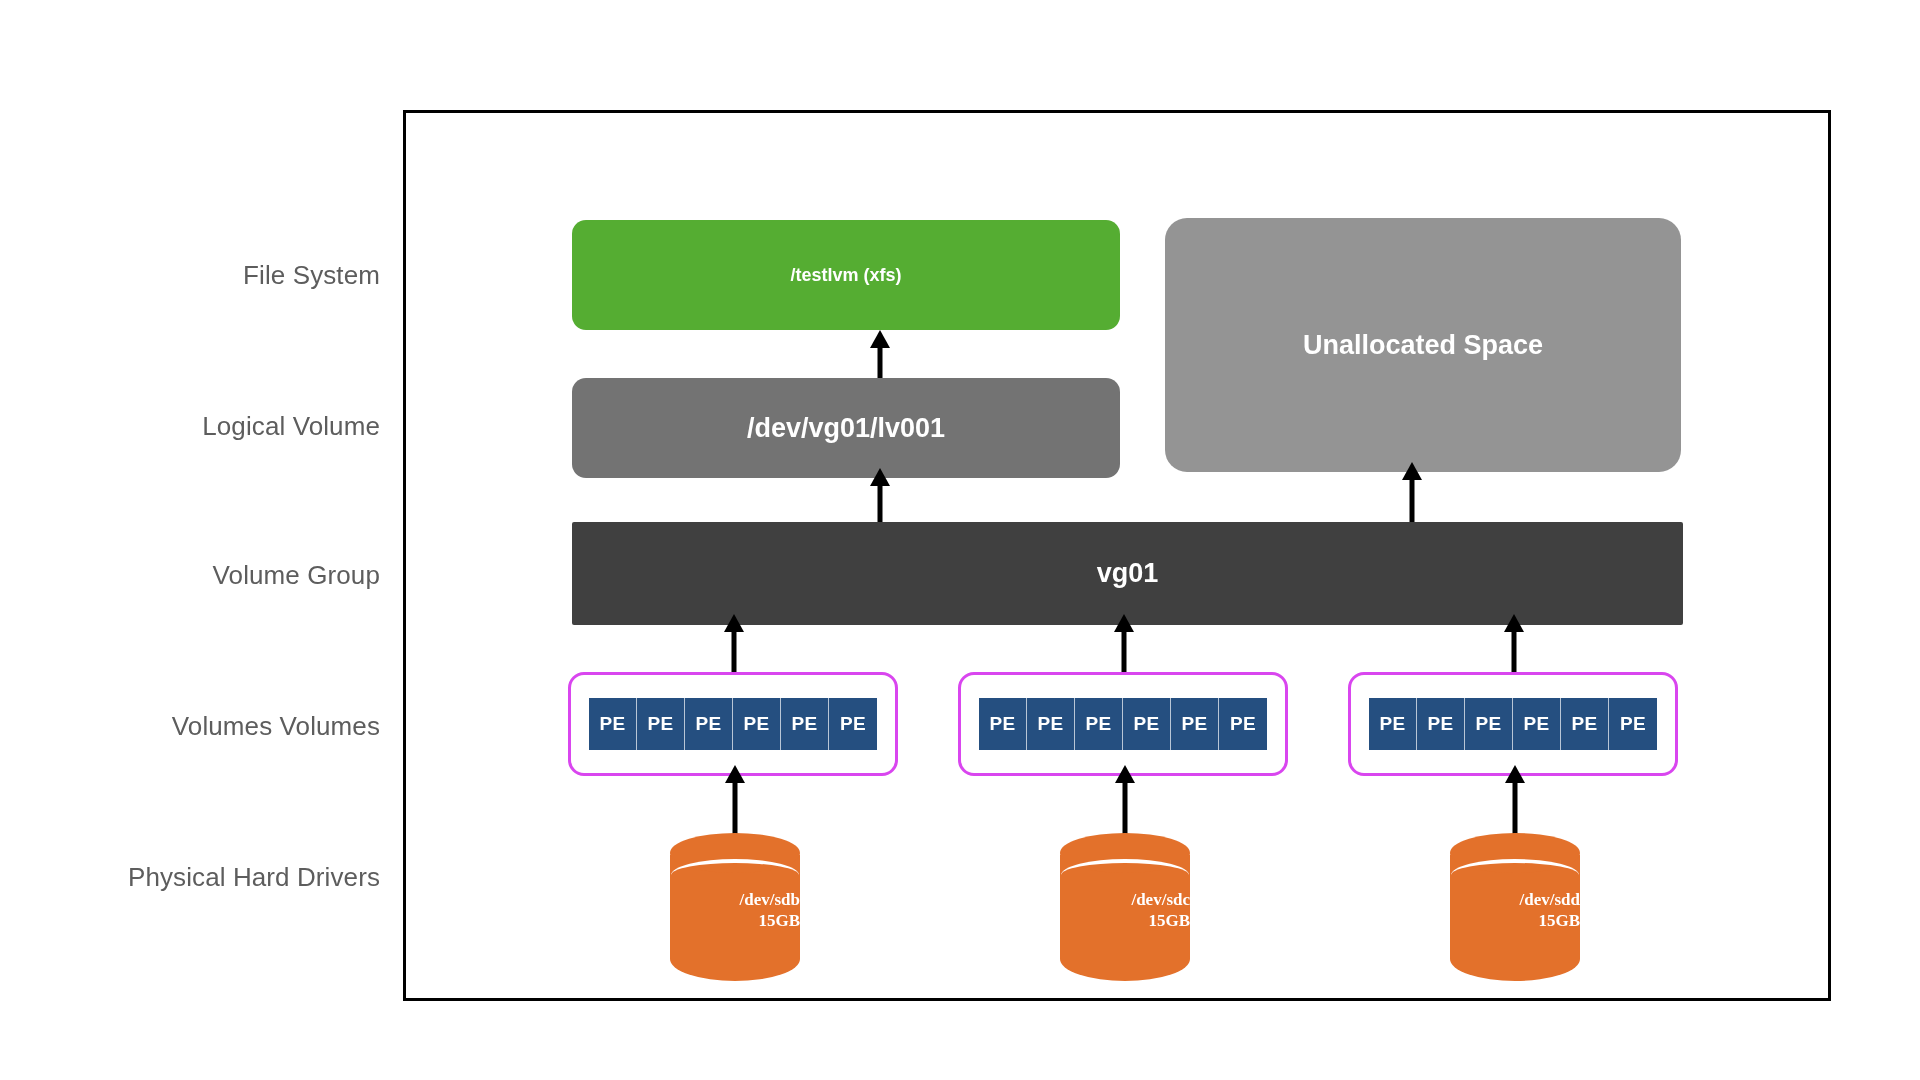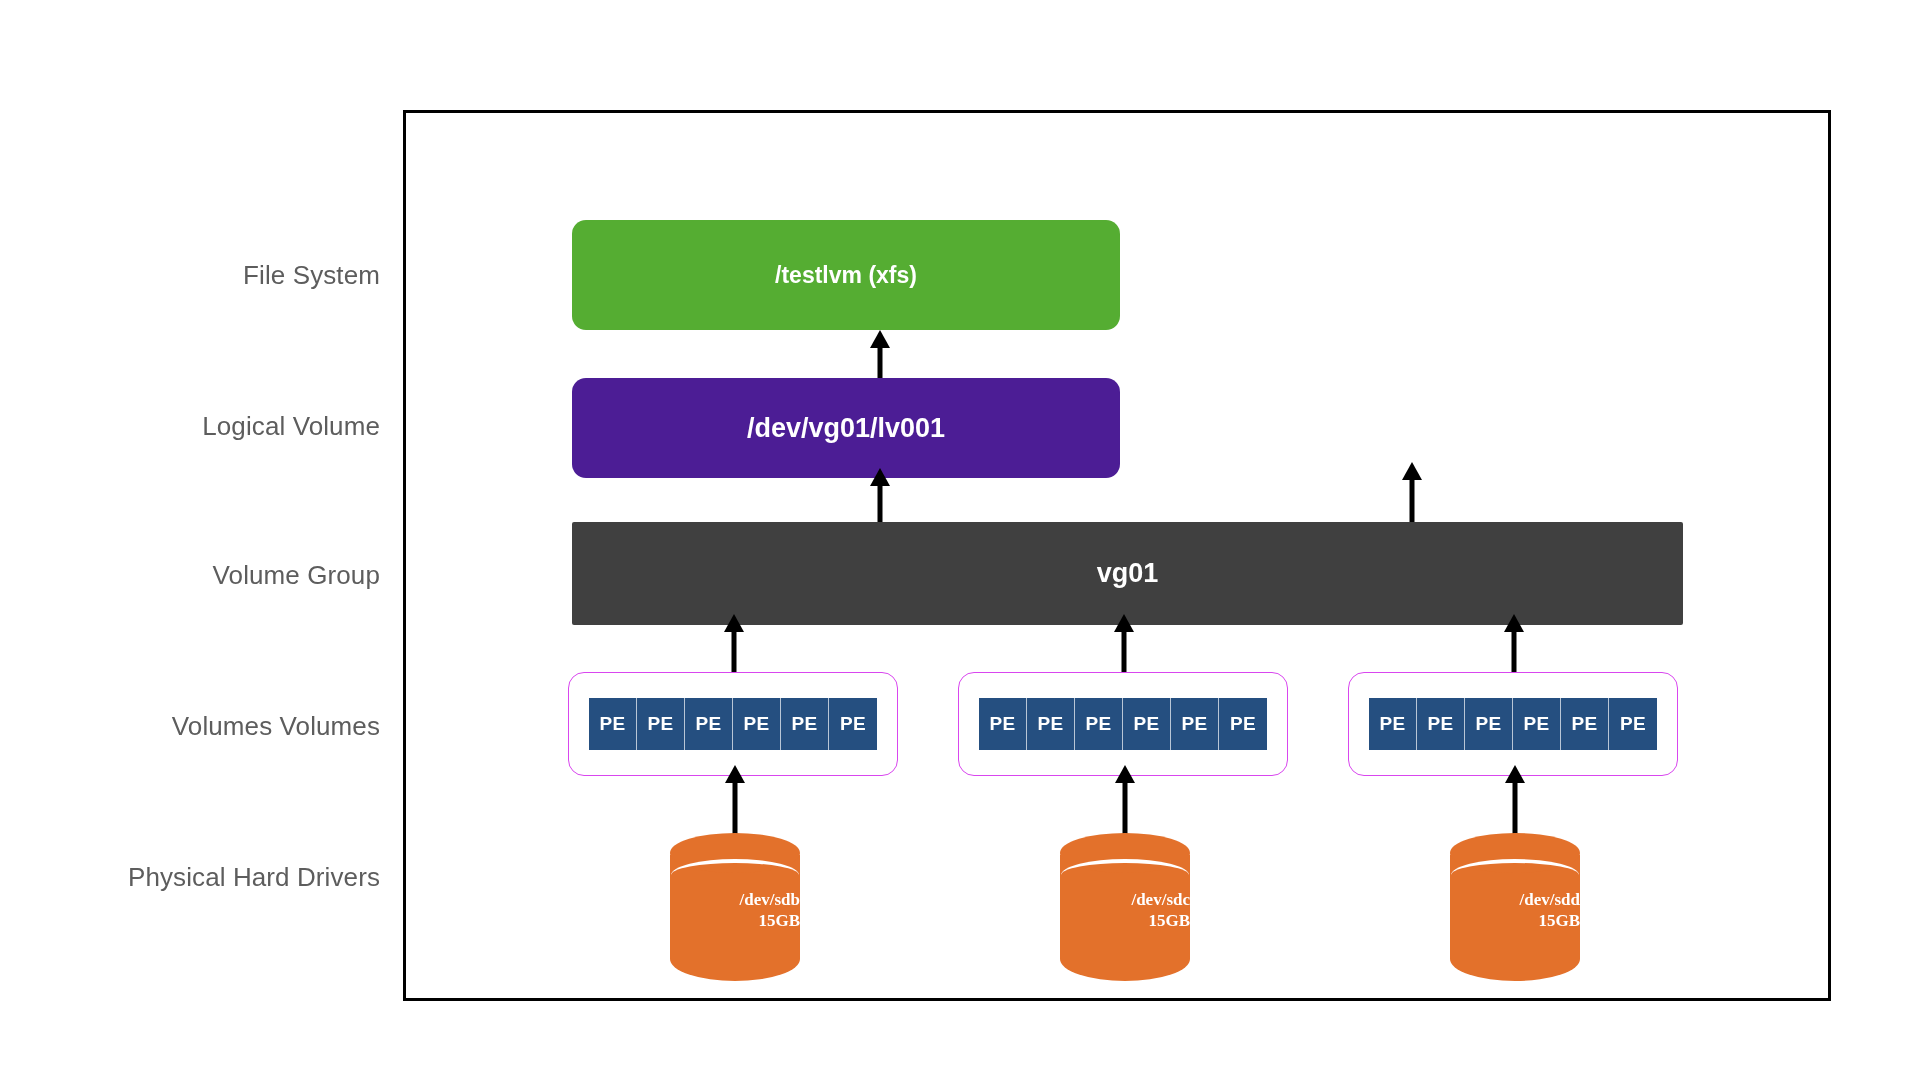--- a/index.html
+++ b/index.html
@@ -29,39 +29,39 @@
   .row-label.rl3{left:30px;top:711px;width:350px;}
   .row-label.rl4{left:30px;top:862px;width:350px;}
 
   
   .blk{
     position:absolute;display:flex;align-items:center;justify-content:center;
     color:#ffffff;font-weight:bold;box-sizing:border-box;text-align:center;
   }
   .fs-box{
     left:572px;top:220px;width:548px;height:110px;border-radius:14px;
-    background:#55ad32;font-size:23px;
+    background:#55ad32;font-size:18px;
   }
   .lv-box{
     left:572px;top:378px;width:548px;height:100px;border-radius:14px;
-    background:#4c1d95;font-size:27px;
+    background:#737373;font-size:27px;
   }
   .unalloc-box{
     left:1165px;top:218px;width:516px;height:254px;border-radius:22px;
     background:#949494;font-size:27px;
   }
   .vg-bar{
     left:572px;top:522px;width:1111px;height:103px;border-radius:2px;
     background:#404040;font-size:27px;
   }
 
   
   .pe-group{
     position:absolute;top:672px;width:330px;height:104px;
-    border:1px solid #d946ef;border-radius:16px;background:#ffffff;
+    border:3px solid #d946ef;border-radius:16px;background:#ffffff;
     box-sizing:border-box;display:flex;align-items:center;justify-content:center;
   }
   .pe-group.g0{left:568px;}
   .pe-group.g1{left:958px;}
   .pe-group.g2{left:1348px;}
   .pe-strip{display:flex;height:52px;}
   .pe-cell{
     width:48px;height:52px;background:#254f80;color:#ffffff;
     font-size:19px;font-weight:bold;letter-spacing:.3px;
     display:flex;align-items:center;justify-content:center;
@@ -123,20 +123,21 @@
     <div class="shaft" style="top:14px;height:34px;"></div>
   </div>
 
   <div class="blk lv-box">/dev/vg01/lv001</div>
 
   <div class="arrow" style="left:868px;top:468px;width:24px;height:75px;">
     <div class="head"></div>
     <div class="shaft" style="top:14px;height:61px;"></div>
   </div>
 
+  <div class="blk unalloc-box">Unallocated Space</div>
 
   <div class="arrow" style="left:1400px;top:462px;width:24px;height:80px;">
     <div class="head"></div>
     <div class="shaft" style="top:14px;height:66px;"></div>
   </div>
 
   <div class="blk vg-bar">vg01</div>
 
   <div class="arrow" style="left:722px;top:614px;width:24px;height:64px;">
     <div class="head"></div>

